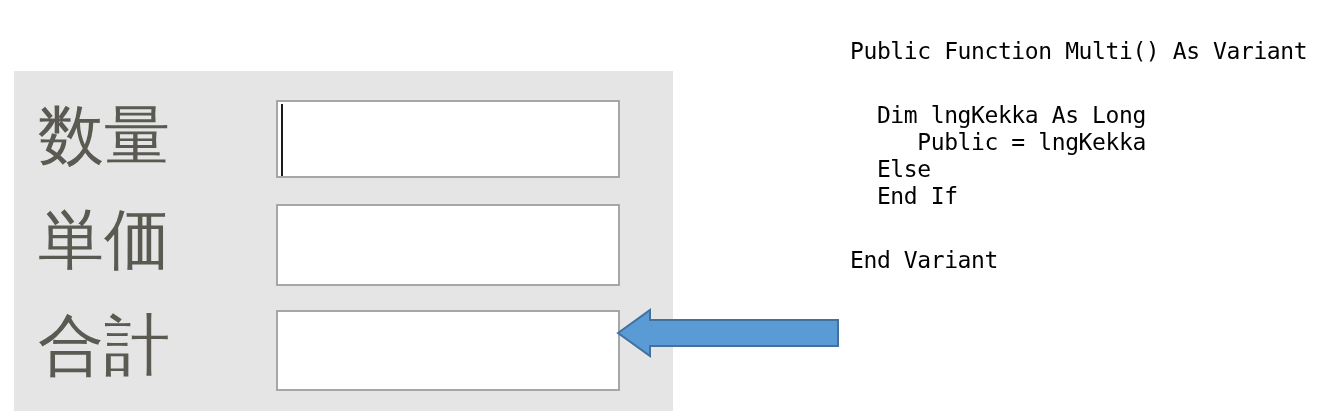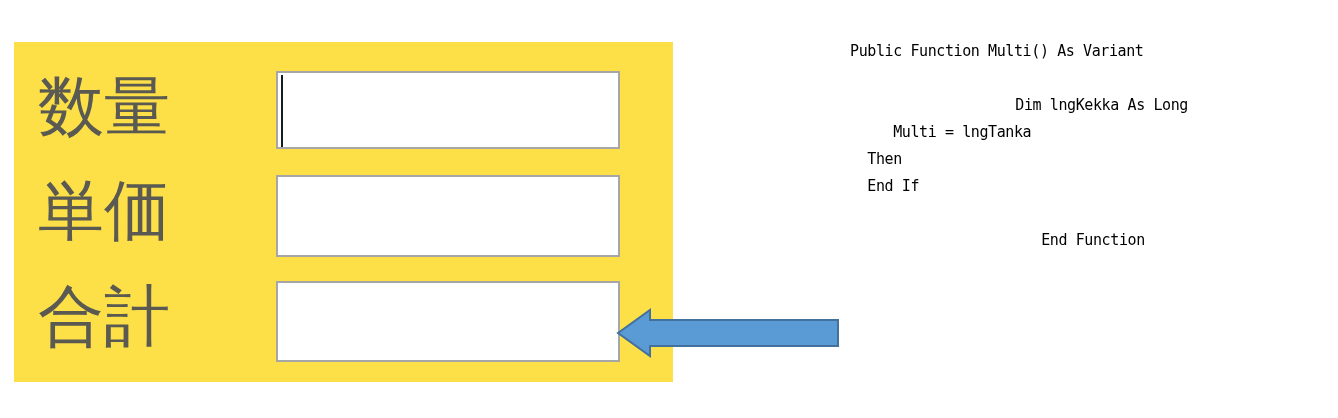--- a/index.html
+++ b/index.html
@@ -7,23 +7,23 @@
     width:1338px;height:418px;
     background:#ffffff;
     font-family:"Liberation Sans", sans-serif;
     overflow:hidden;
     position:relative;
   }
 
   
   #form-panel{
     position:absolute;
-    left:14px; top:42px;
+    left:14px; top:71px;
     width:659px; height:340px;
-    background:#fde047;
+    background:#e5e5e5;
   }
 
   .form-row{
     position:absolute;
     left:0; width:100%;
   }
   .form-row.r0{top:29px;}
   .form-row.r1{top:133px;}
   .form-row.r2{top:239px;}
 
@@ -70,27 +70,27 @@
   }
 
   
   #code-panel{
     position:absolute;
     left:850px; top:38px;
     width:486px; height:372px;
   }
   .code-line{
     font-family:"DejaVu Sans Mono","Liberation Mono",monospace;
-    font-size:15px;
+    font-size:23px;
     line-height:27px;
     color:#000000;
     white-space:pre;
     letter-spacing:-0.4px;
   }
-  .code-line.gap{margin-top:27px;text-align:center;}
+  .code-line.gap{margin-top:37px;}
 </style>
 </head>
 <body>
 
 <div id="form-panel">
 
   <div class="form-row r0">
     <div class="row-label">数量</div>
     <div class="field-box b0" title="">
       <div class="caret"></div>
@@ -111,17 +111,17 @@
 
 <div id="callout-arrow">
   <svg width="224" height="54" viewBox="0 0 224 54">
     <polygon points="2,27 34,4 34,14 222,14 222,40 34,40 34,50" fill="#5b9bd5" stroke="#41719c" stroke-width="2" stroke-linejoin="miter"></polygon>
   </svg>
 </div>
 
 <div id="code-panel">
   <div class="code-line">Public Function Multi() As Variant</div>
   <div class="code-line gap">  Dim lngKekka As Long</div>
-  <div class="code-line">     Multi = lngTanka</div>
-  <div class="code-line">  Then</div>
+  <div class="code-line">     Public = lngKekka</div>
+  <div class="code-line">  Else</div>
   <div class="code-line">  End If</div>
-  <div class="code-line gap">End Function</div>
+  <div class="code-line gap">End Variant</div>
 </div>
 
 </body></html>

